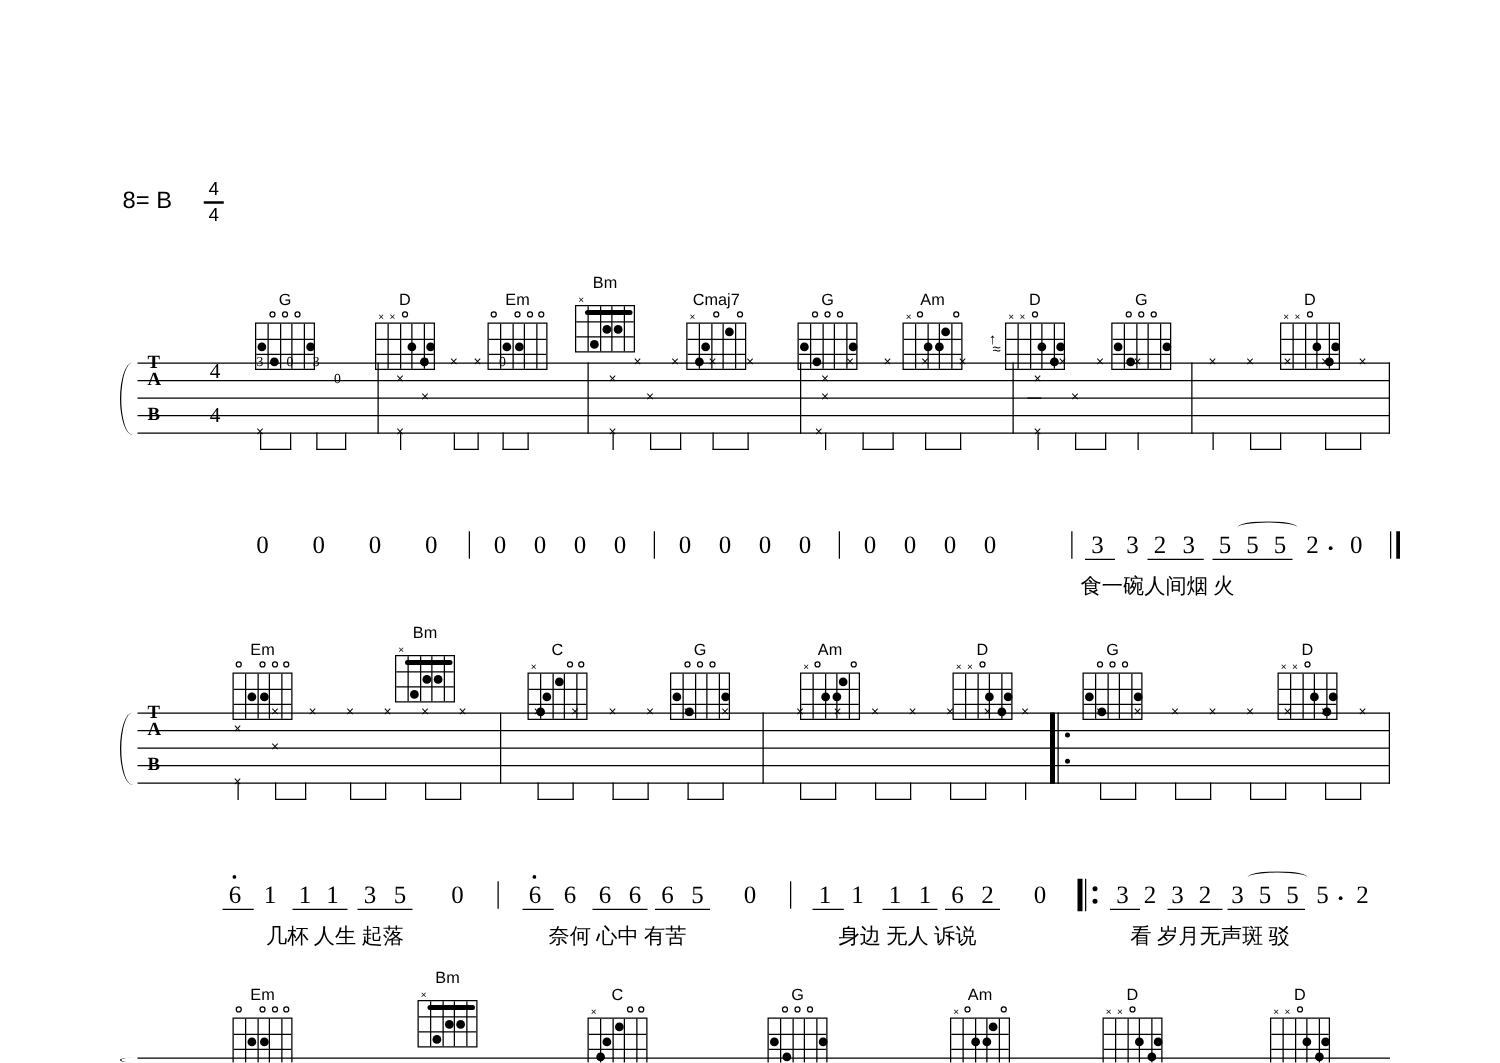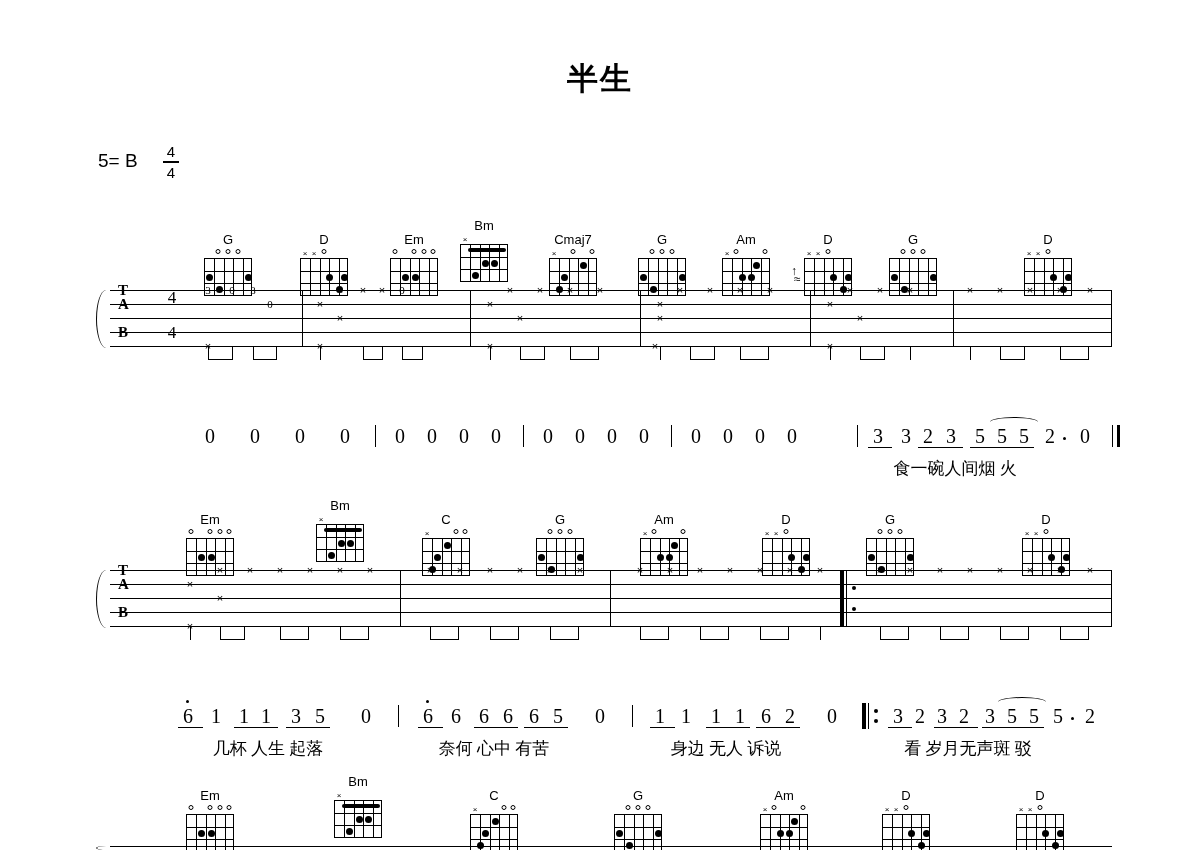--- a/index.html
+++ b/index.html
@@ -100,23 +100,22 @@
   .lyric{position:absolute;font-size:17px;transform:translateX(-50%);white-space:nowrap;}
   .arrow{position:absolute;font-size:12px;}
   .wavy{position:absolute;font-size:12px;line-height:7px;}
   .dash{position:absolute;width:11px;height:1.4px;background:#000;}
 </style>
 </head>
 <body>
 
 <div class="sheet">
 
-  <div class="title">半生</div>
-
-  <div class="keysig">5= B</div>
+
+  <div class="keysig">8= B</div>
   <div class="timesig">
     <span class="num">4</span>
     <span class="bar"></span>
     <span class="num">4</span>
   </div>
 
 
   <div class="chord" style="left:200px;top:232px;">
     <div class="cname">G</div>
     <div class="marks">
@@ -458,21 +457,21 @@
     <div class="dotafter" style="left:1063px;top:12px;"></div>
     <div class="nn" style="left:1085px;">0</div>
     <div class="nbar" style="left:1112px;top:0px;"></div>
     <div class="nbar" style="left:1117px;top:0px;width:3px;"></div>
 
     <div class="underline" style="left:868px;top:22px;width:24px;"></div>
     <div class="underline" style="left:918px;top:22px;width:45px;"></div>
     <div class="underline" style="left:970px;top:22px;width:64px;"></div>
     <div class="slur" style="left:990px;top:-8px;width:48px;"></div>
 
-    <div class="lyric" style="left:955px;top:32px;">食一碗人间烟 火</div>
+    <div class="lyric" style="left:926px;top:32px;">食一碗人间烟 火</div>
   </div>
 
   <div class="chord" style="left:182px;top:512px;">
     <div class="cname">Em</div>
     <div class="marks">
       <span class="ob" style="left:5px;"></span>
         <span class="ob" style="left:24px;"></span>
       <span class="ob" style="left:34px;"></span>
         <span class="ob" style="left:43px;"></span>
     </div>

